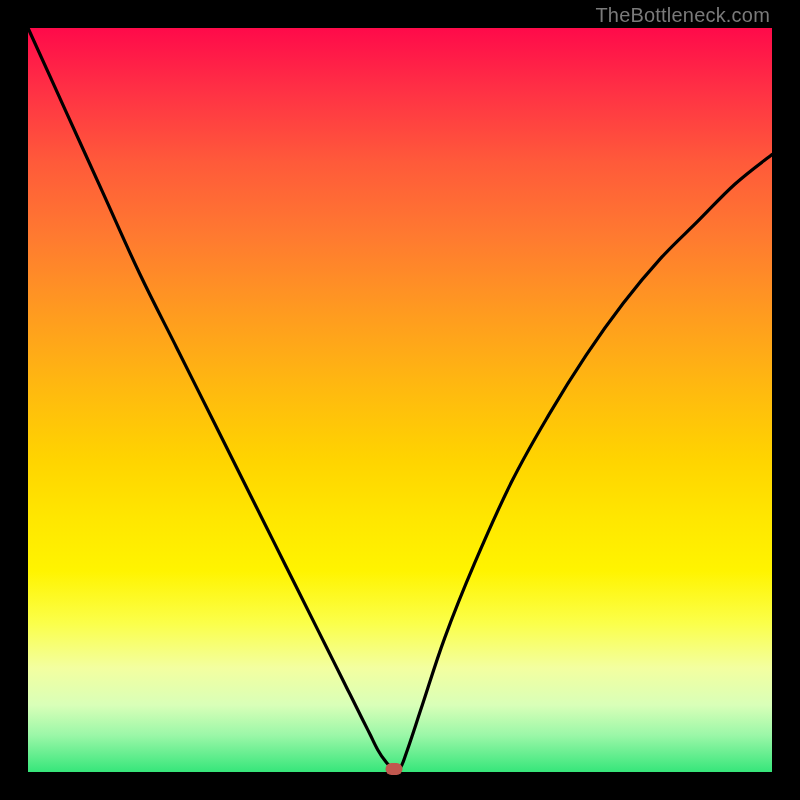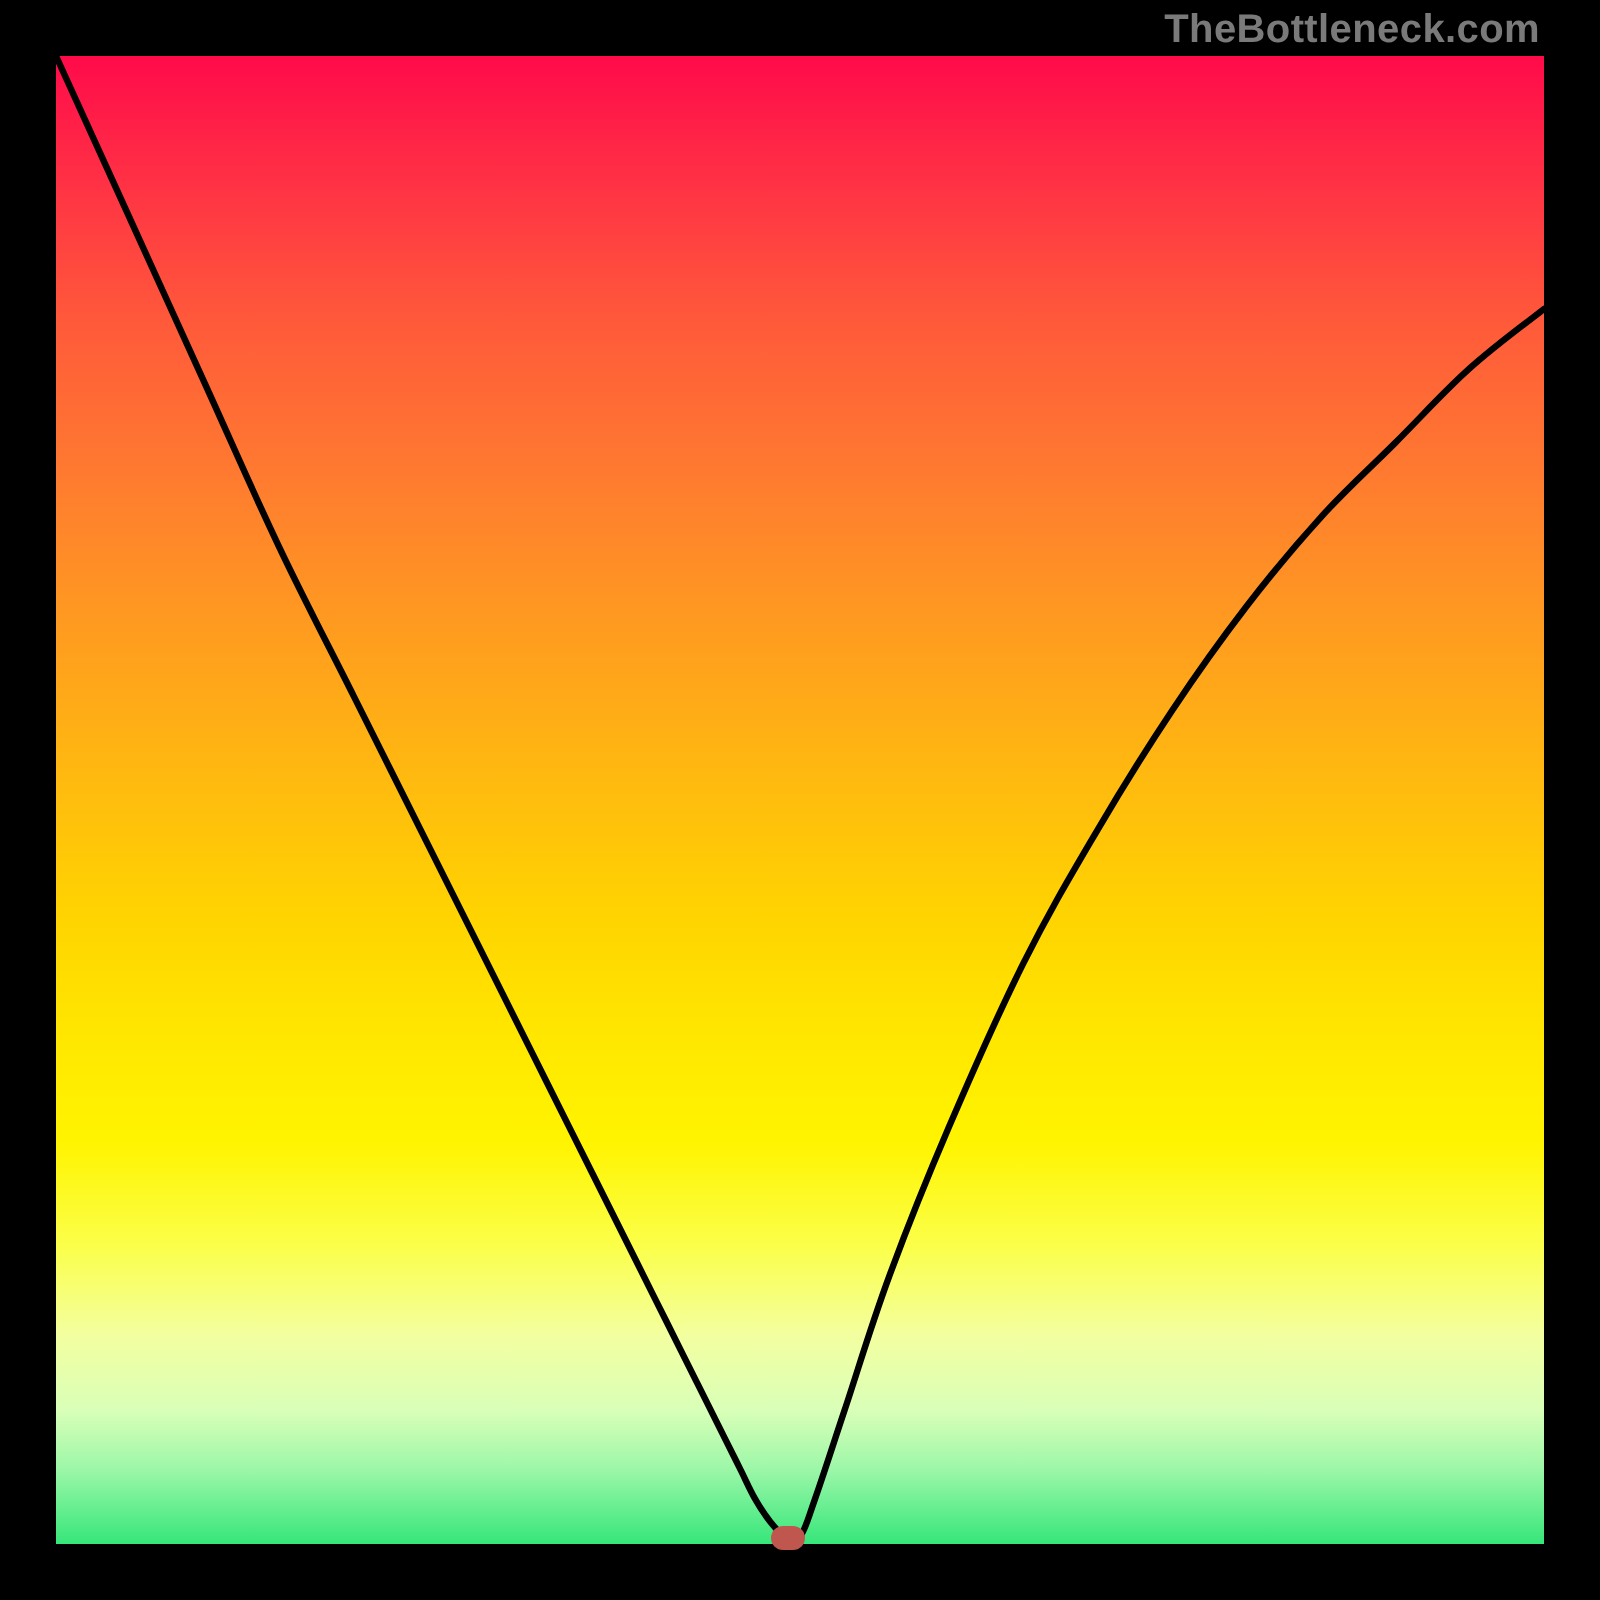--- a/index.html
+++ b/index.html
@@ -41,21 +41,21 @@
       #9cf7a8 95%,
       #36e67a 100%
     );
   }
   .watermark {
     position: absolute;
     top: 4px;
     right: 30px;
     color: #7a7a7a;
     font-size: 20px;
-    font-weight: 700;
+    font-weight: 400;
     letter-spacing: 0.2px;
     user-select: none;
   }
   svg.curve {
     position: absolute;
     left: 0;
     top: 0;
     width: 744px;
     height: 744px;
     overflow: visible;

